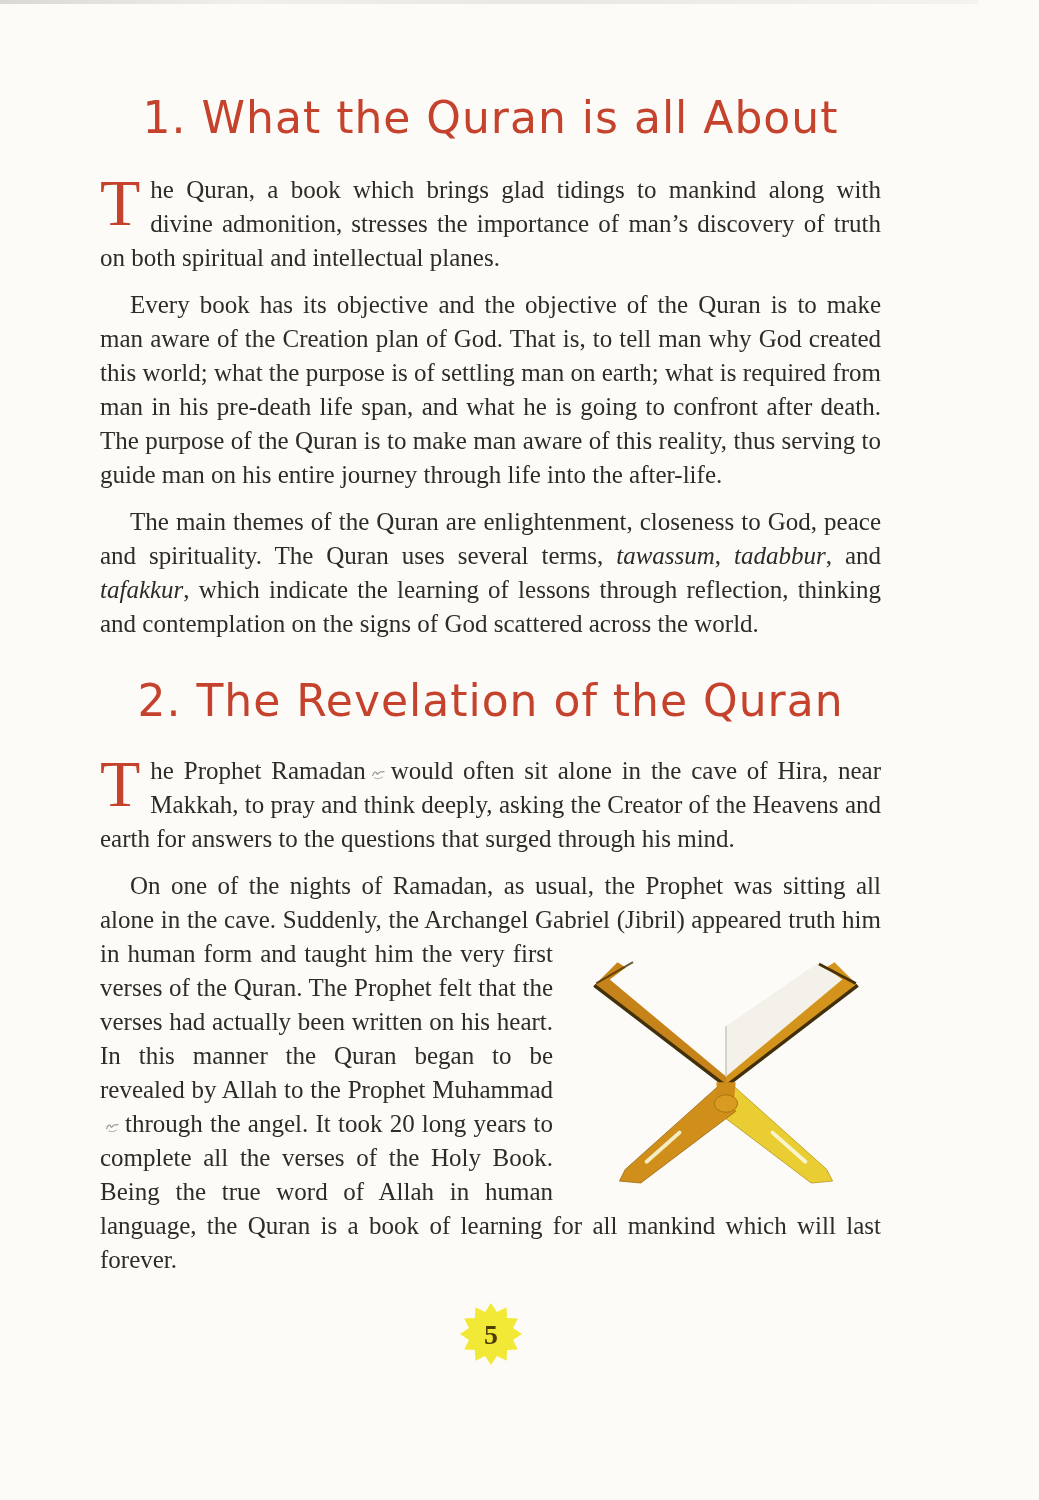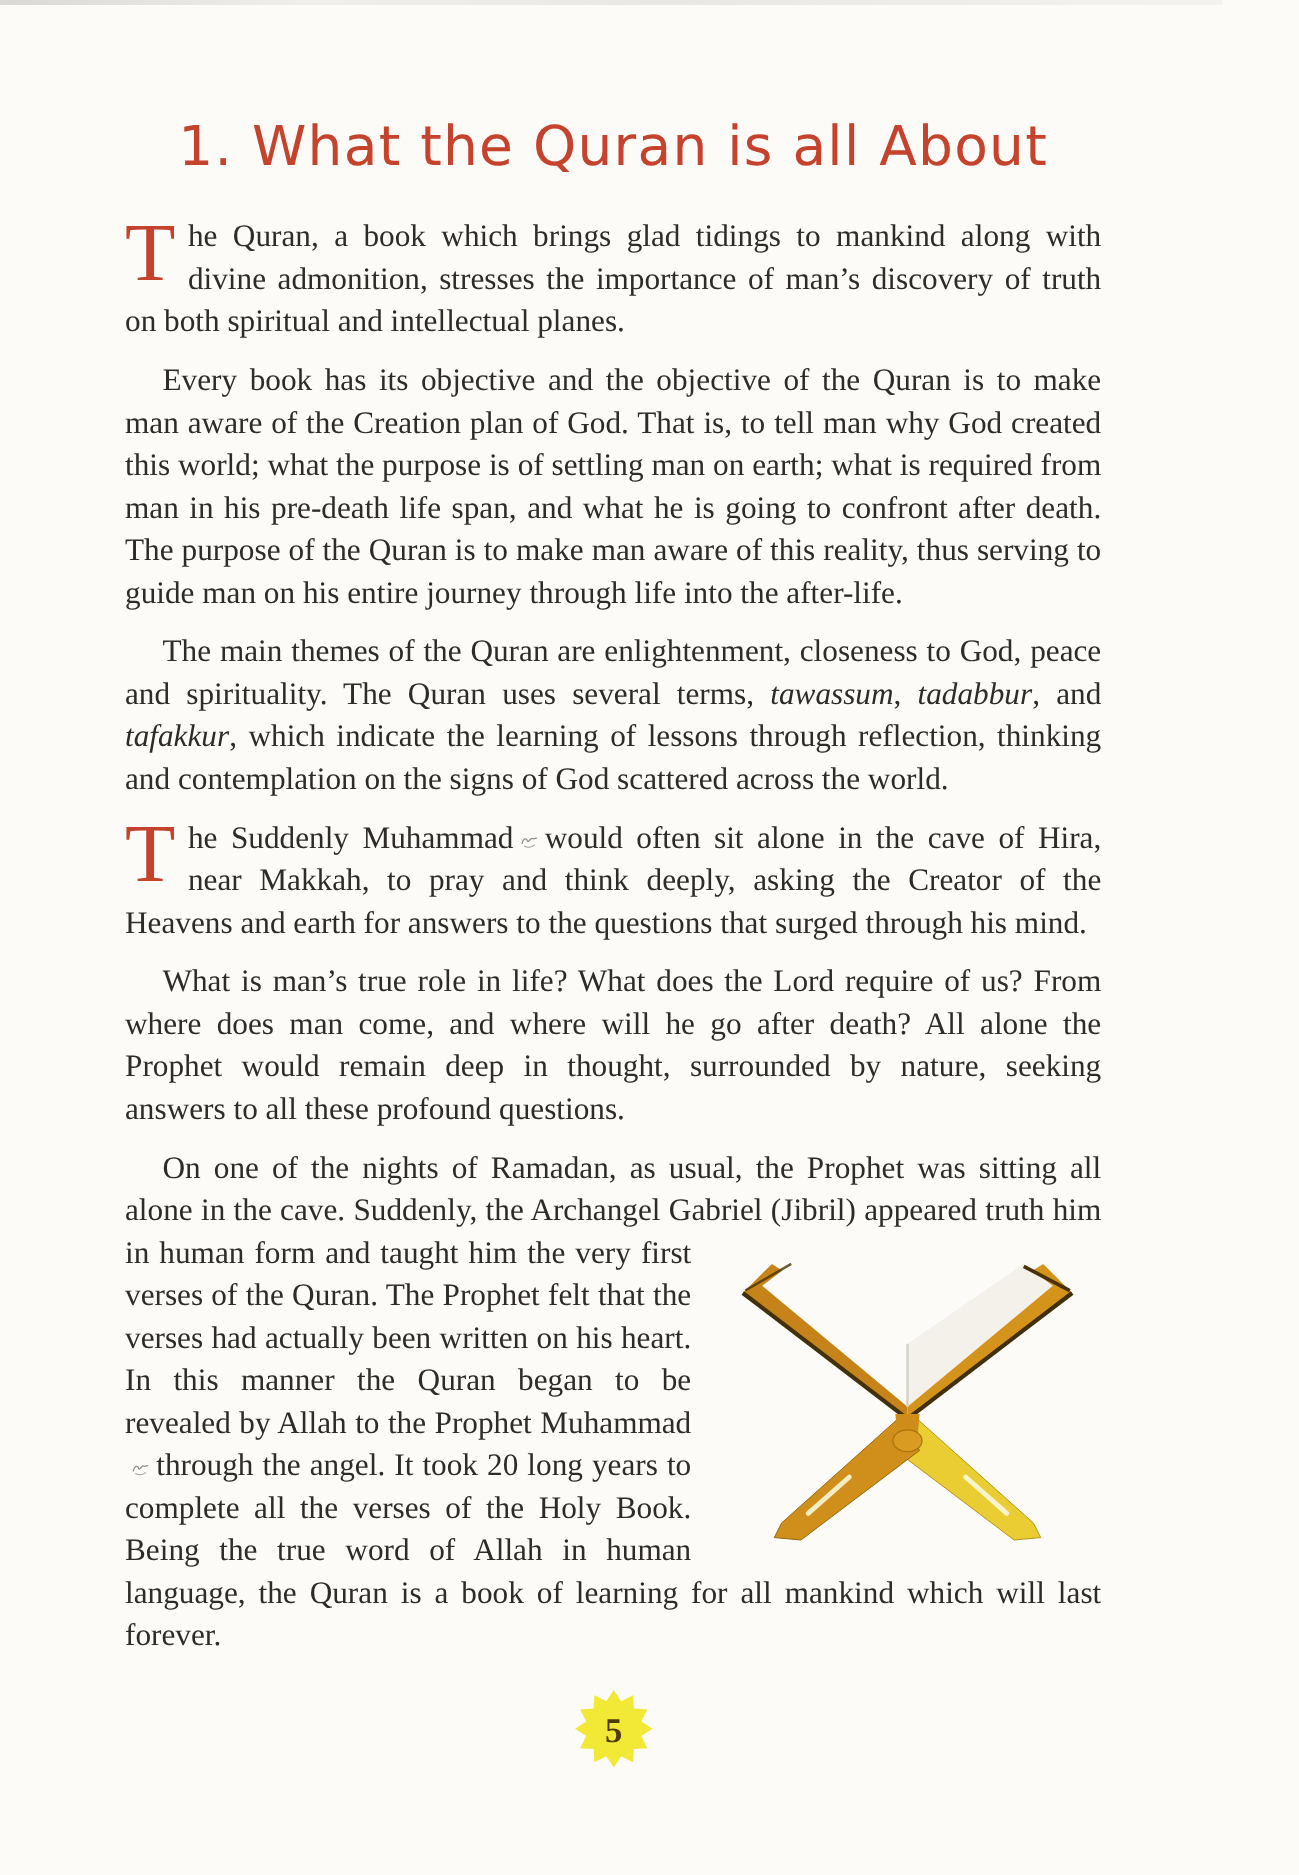--- a/index.html
+++ b/index.html
@@ -84,27 +84,27 @@
     <h1>1. What the Quran is all About</h1>
 
     <p><span class="dropcap">T</span><span>he Quran, a book which brings glad tidings to mankind along with divine admonition, stresses the importance of man’s discovery of truth on both spiritual and intellectual planes.</span></p>
 
     <p class="indent">Every book has its objective and the objective of the Quran is to make man aware of the Creation plan of God. That is, to tell man why God created this world; what the purpose is of settling man on earth; what is required from man in his pre-death life span, and what he is going to confront after death. The purpose of the Quran is to make man aware of this reality, thus serving to guide man on his entire journey through life into the after-life.</p>
 
     <p class="indent"><span>The main themes of the Quran are enlightenment, closeness to God, peace and spirituality. The Quran uses several terms, </span><span class="term">tawassum</span><span>, </span><span class="term">tadabbur</span><span>, and </span><span class="term">tafakkur</span><span>, which indicate the learning of lessons through reflection, thinking and contemplation on the signs of God scattered across the world.</span></p>
   </section>
 
   <section>
+    <h2>2. The Revelation of the Quran</h2>
 
-    <p><span class="dropcap">T</span><span>he Suddenly Muhammad</span><svg class="pbuh" width="17" height="15" viewBox="0 0 20 16">
+    <p><span class="dropcap">T</span><span>he Prophet Ramadan</span><svg class="pbuh" width="17" height="15" viewBox="0 0 20 16">
           <path d="M3,11 C4,6 7,5 8,8 C9,11 11,5 13,6 C15,7 16,5 17,6" stroke="#8c8a84" stroke-width="1.2" fill="none"></path>
           <path d="M5,13 C8,14.5 12,14.5 15,12" stroke="#a09e98" stroke-width="1" fill="none"></path>
         </svg><span>would often sit alone in the cave of Hira, near Makkah, to pray and think deeply, asking the Creator of the Heavens and earth for answers to the questions that surged through his mind.</span></p>
 
-    <p class="indent">What is man’s true role in life? What does the Lord require of us? From where does man come, and where will he go after death? All alone the Prophet would remain deep in thought, surrounded by nature, seeking answers to all these profound questions.</p>
 
     <p class="indent"><span>On one of the nights of Ramadan, as usual, the Prophet was sitting all alone in the cave. Suddenly, the Archangel Gabriel (Jibril) appeared truth him in </span><svg class="rehal" viewBox="0 0 320 260">
 
         <polygon points="160,158 24,54 48,30 160,102" fill="#c5831a"></polygon>
         <polygon points="160,158 296,54 272,30 160,102" fill="#d4941c"></polygon>
 
         <polygon points="160,148 40,48 64,30 160,96" fill="#fcfbf7"></polygon>
         <polygon points="160,148 280,48 256,30 160,96" fill="#f3f1e9"></polygon>
         <line x1="160" y1="96" x2="160" y2="148" stroke="#d5d2c6" stroke-width="2"></line>
 

